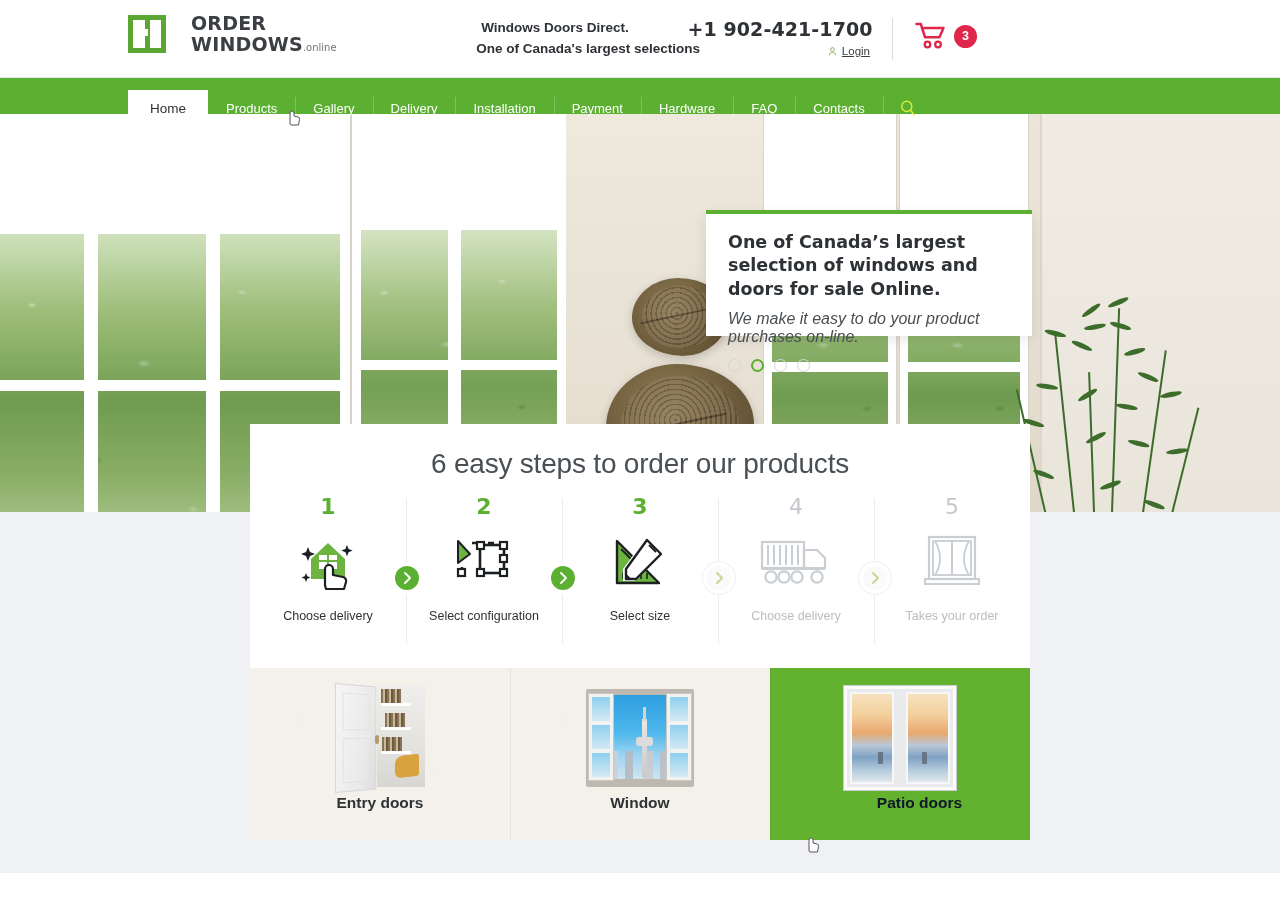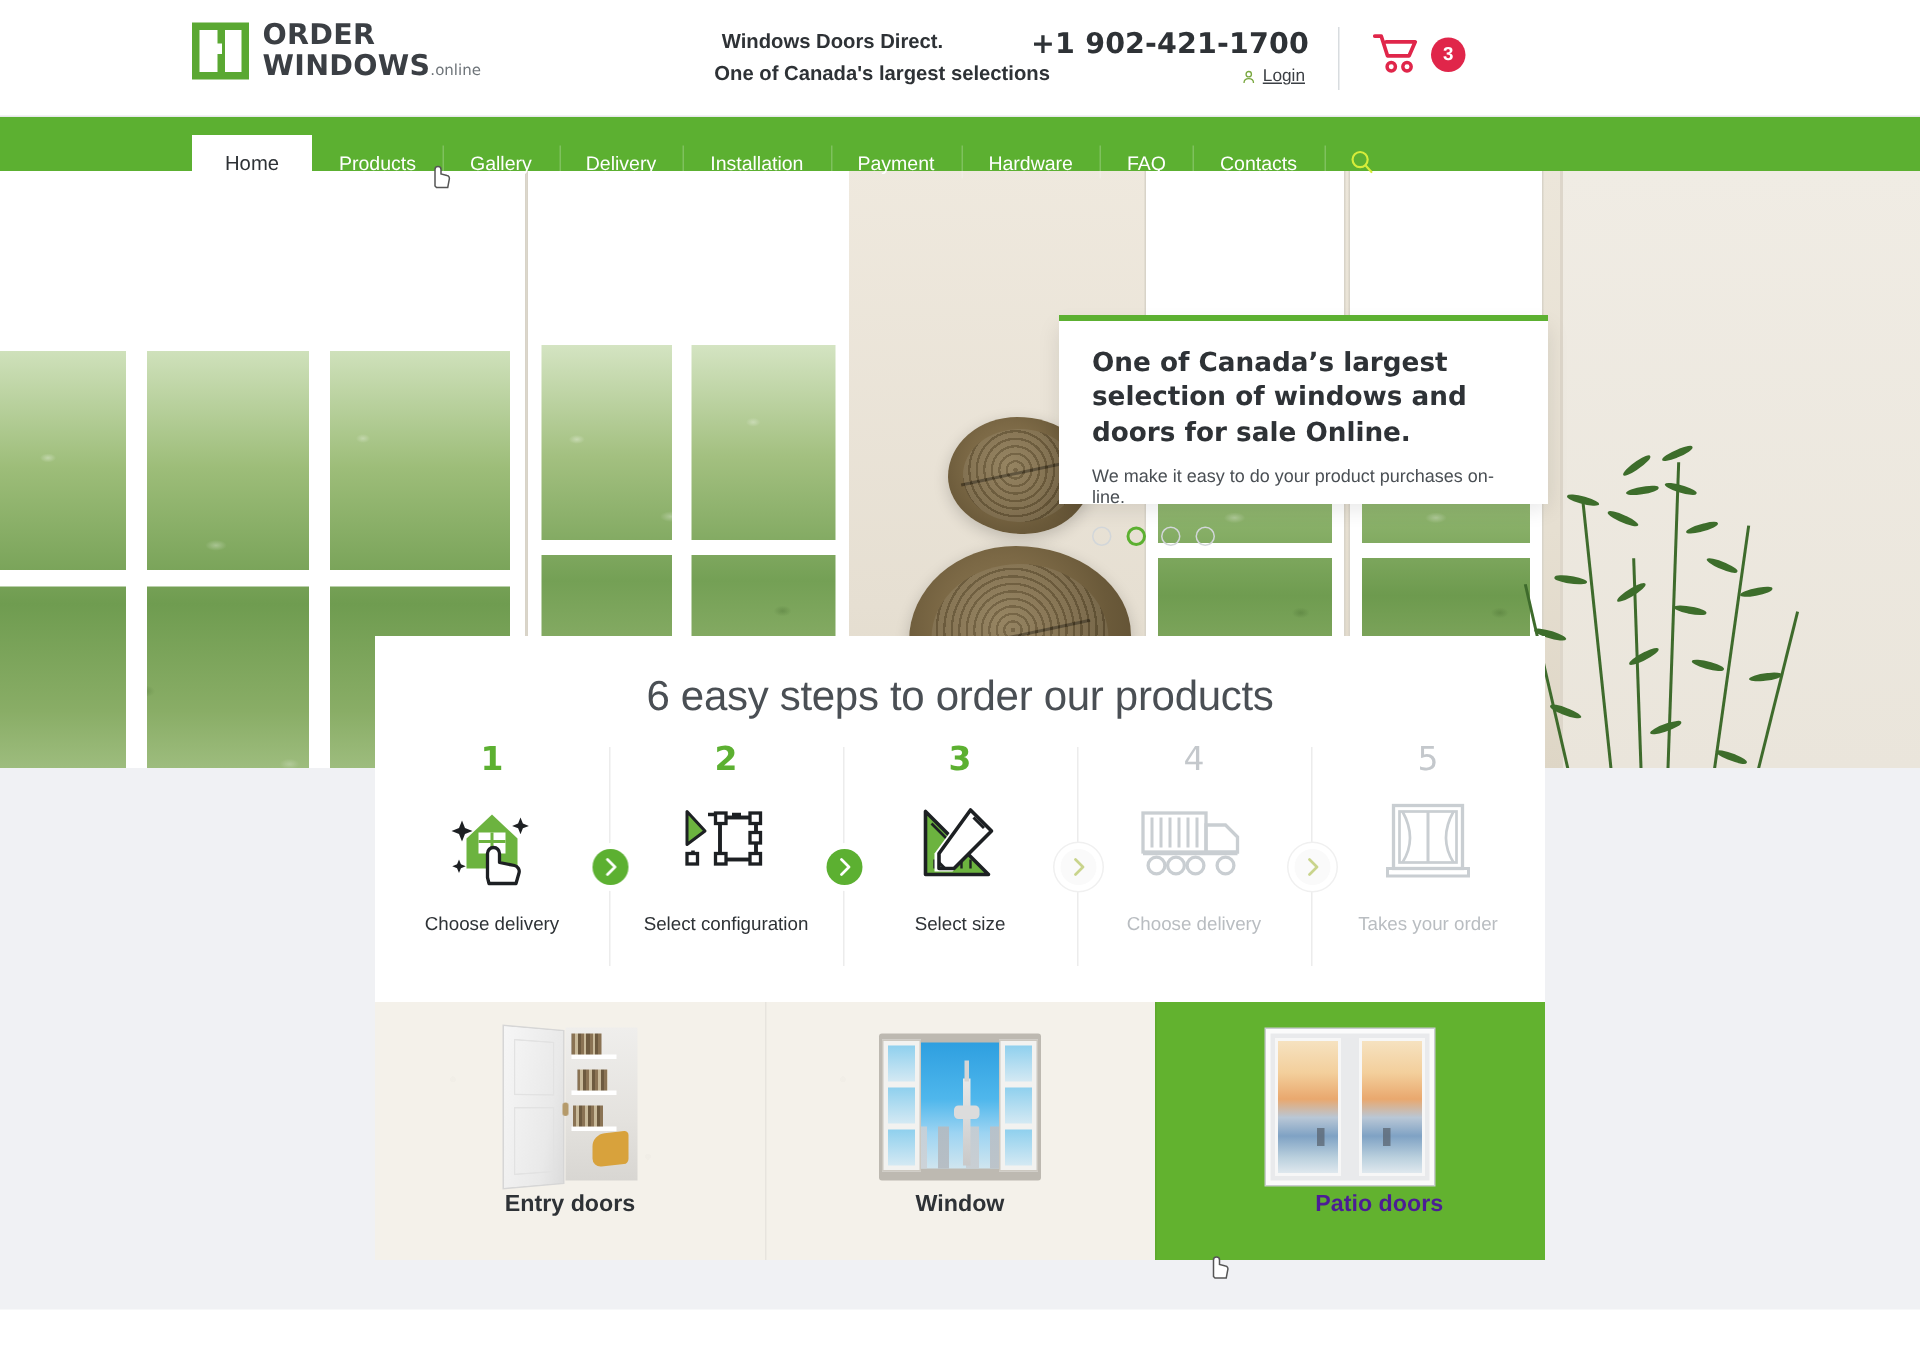--- a/index.html
+++ b/index.html
@@ -28,20 +28,21 @@
     position: absolute; left: 50%; top: 5px; bottom: 5px; width: 5px;
     margin-left: -2.5px; background: #5aa832;
   }
   .logo-mark .pane-l { position: absolute; left: 5px; top: 5px; width: 11px; bottom: 5px; background: #5aa832; }
   .logo-mark .pane-r { position: absolute; right: 5px; top: 5px; width: 11px; bottom: 5px; background: #5aa832; }
   .logo-mark .handle { position: absolute; left: 14px; top: 14px; width: 6px; height: 7px; background: #fff; }
   .logo-text { line-height: 1.0; }
   .logo-text .l1, .logo-text .l2 {
     font-size: 19px; font-weight: bold; color: #3b3f44; letter-spacing: 0.2px;
     font-family: "DejaVu Sans", sans-serif;
+    margin-left: 16px;
   }
   .logo-text .l2 { font-size: 19px; margin-top: 2px; }
   .logo-text .dot {
     font-size: 10px; font-weight: normal; color: #6d7378; letter-spacing: 0;
   }
 
   .tagline {
     position: absolute; left: 290px; top: 18px; width: 290px; text-align: center;
     font-size: 13.5px; color: #2e3236; line-height: 1.55; font-weight: bold;
   }
@@ -173,21 +174,21 @@
     background: #ffffff; box-shadow: 0 3px 14px rgba(0,0,0,0.10); z-index: 20;
   }
   .callout::before {
     content: ""; position: absolute; left: 0; top: -4px; width: 326px; height: 4px; background: #5cb031;
   }
   .callout-title {
     padding: 17px 22px 0 22px; font-size: 17.5px; font-weight: bold; color: #2e3236; line-height: 1.33;
     font-family: "DejaVu Sans", sans-serif;
   }
   .callout-sub {
-    padding: 9px 22px 0 22px; font-size: 12px; color: #4a4f54;
+    padding: 9px 22px 0 22px; font-size: 16px; color: #4a4f54; font-style: italic;
   }
   .dots { display: flex; gap: 10px; padding: 13px 22px 0 22px; }
   .dot-i {
     width: 13px; height: 13px; border-radius: 50%; border: 1.5px solid #d2d6d9; cursor: pointer;
   }
   .dot-i.on { border-color: #5cb031; border-width: 2px; }
 
   
   .band {
     position: absolute; top: 512px; left: 0; width: 1280px; height: 361px;
@@ -237,21 +238,21 @@
     background-image: radial-gradient(circle at 20% 30%, rgba(0,0,0,0.012) 0 2px, transparent 2px),
                       radial-gradient(circle at 70% 60%, rgba(0,0,0,0.012) 0 2px, transparent 2px);
   }
   .cat + .cat::before {
     content:""; position:absolute; left:0; top:0; bottom:0; width:1px; background: rgba(0,0,0,0.05);
   }
   .cat.active { background: #62b22f; }
   .cat.active + .cat::before { background: transparent; }
   .cat-img { margin-top: 18px; height: 104px; display: flex; align-items: center; justify-content: center; }
   .cat-label { margin-top: 4px; font-size: 15.5px; color: #2e3236; font-weight: bold; }
-  .cat.active .cat-label { color: #4c1d95; padding-left: 39px; }
+  .cat.active .cat-label { color: #0f172a; padding-left: 39px; }
 
   
   .pic-window { width: 108px; height: 98px; position: relative; }
   .pic-window .outer { position:absolute; inset:0; background:#bdb9b1; border-radius:2px; }
   .pic-window .sky {
     position:absolute; left:8px; right:8px; top:6px; bottom:8px;
     background: linear-gradient(180deg,#2e9fe0 0%,#4fb7ec 45%,#9dd4f2 72%,#cfe5ef 100%);
   }
   .pic-window .city {
     position:absolute; left:8px; right:8px; bottom:8px; height:28px;

